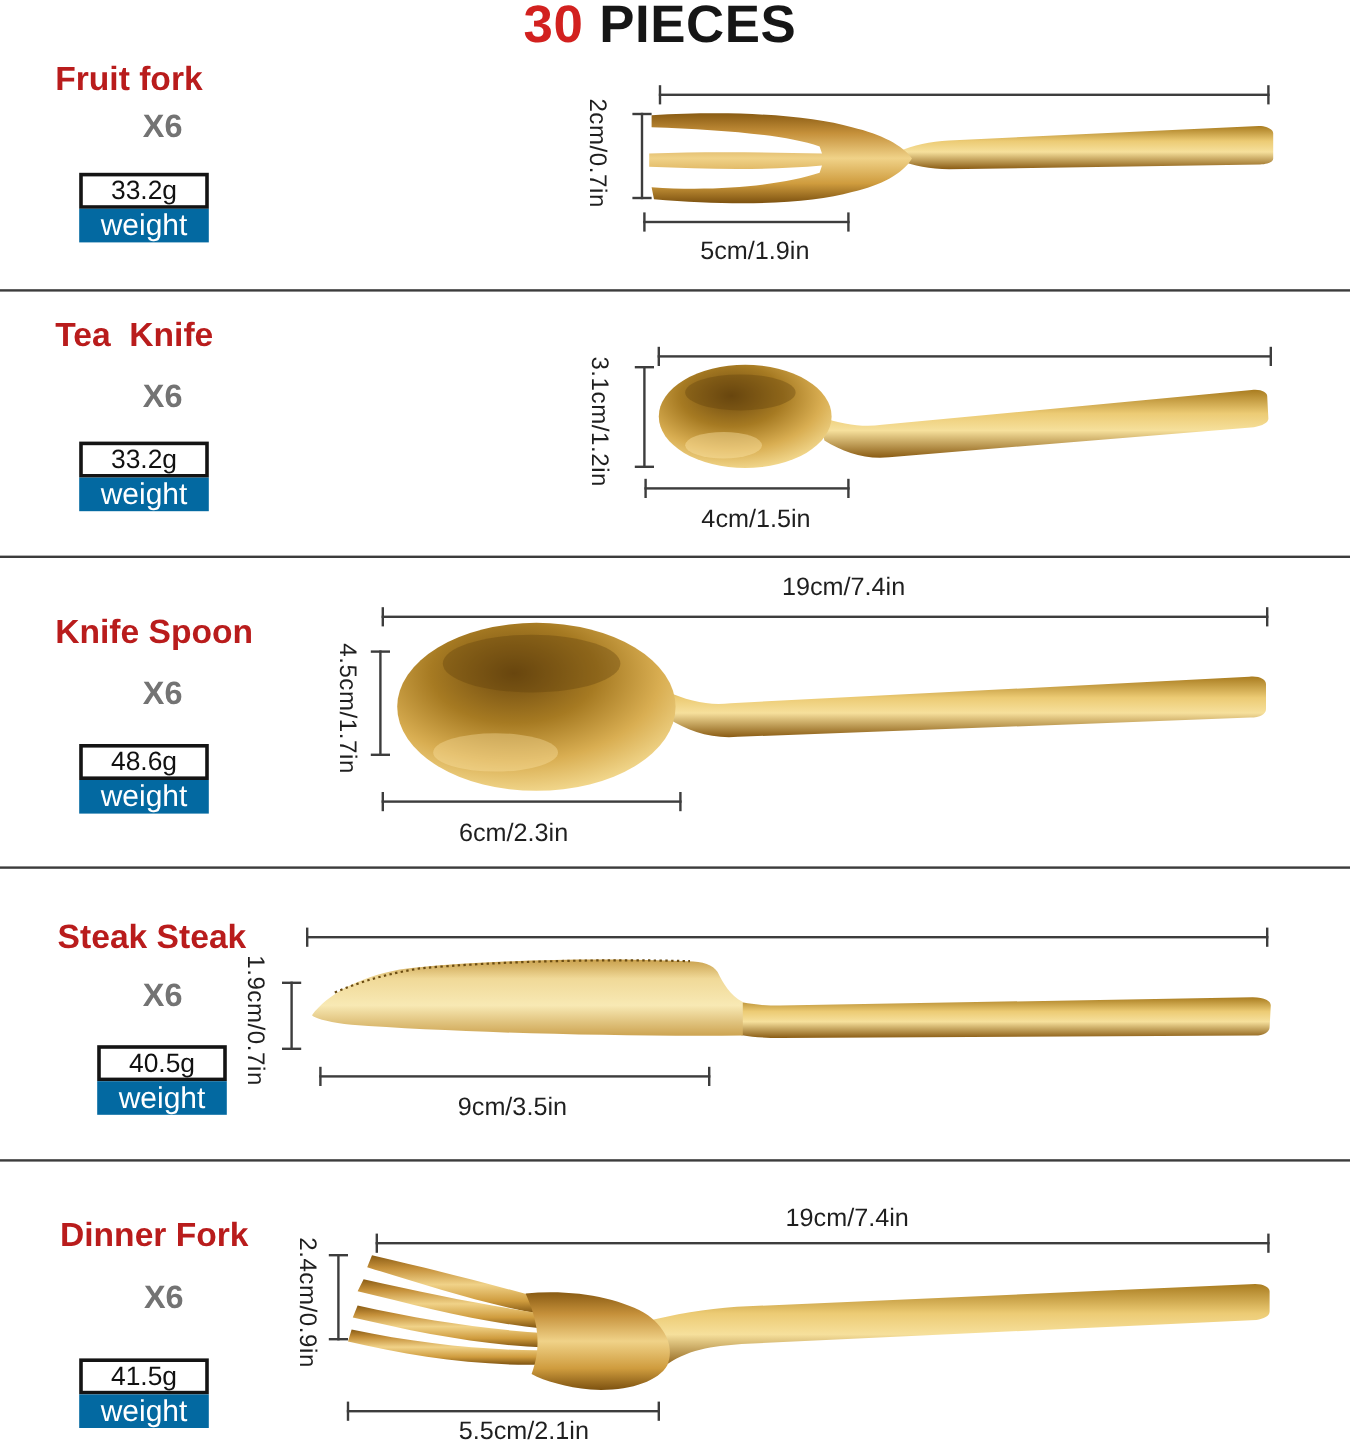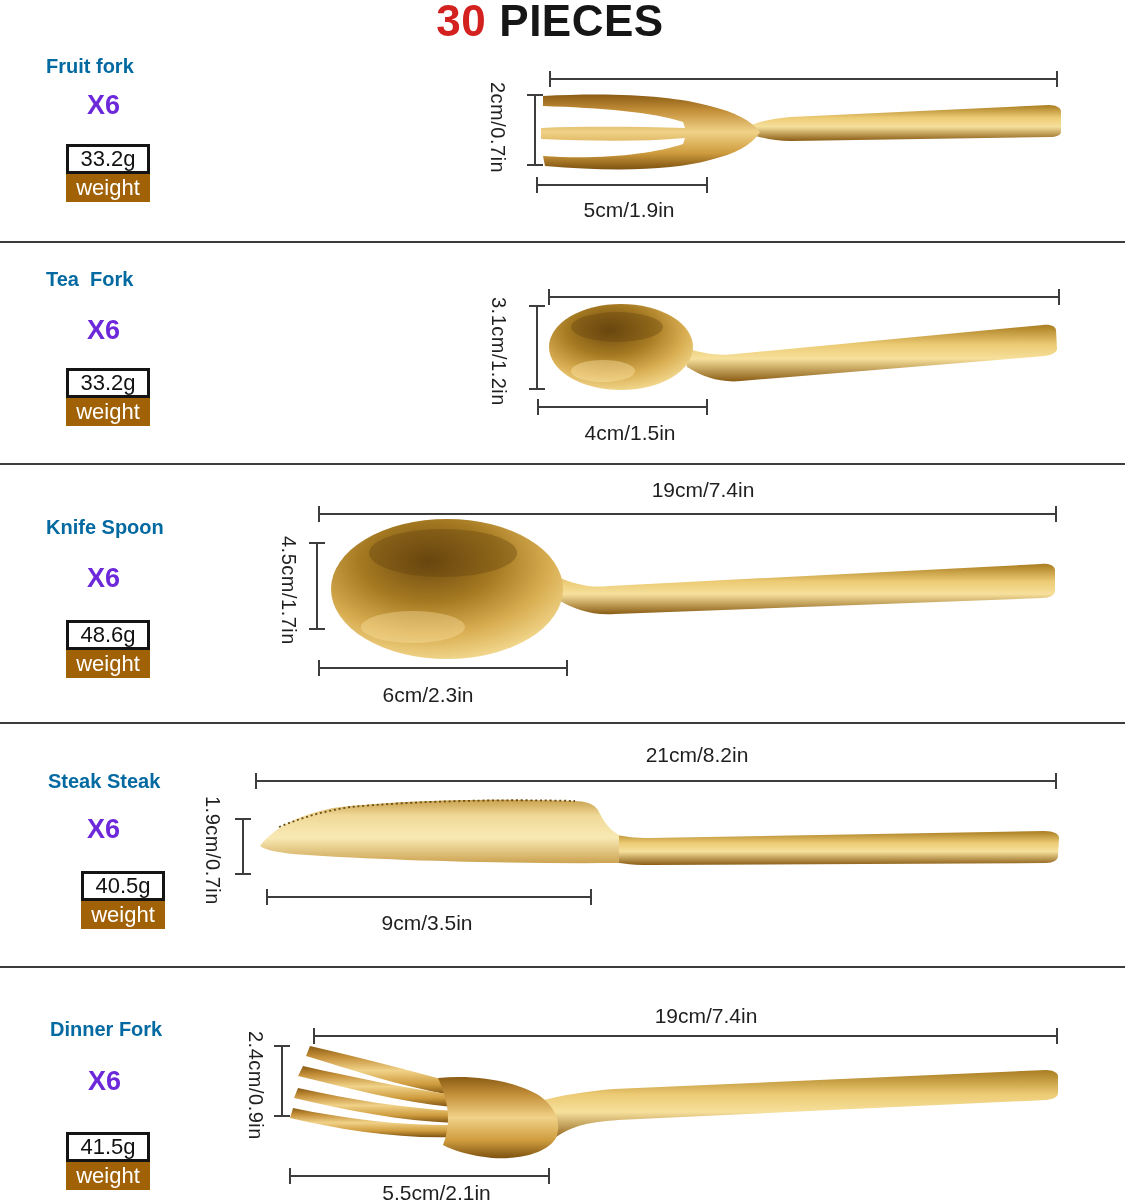--- a/index.html
+++ b/index.html
@@ -2,26 +2,26 @@
 <html><head>
 <meta charset="utf-8">
 <style>
   html,body{margin:0;padding:0;background:#fff;}
   .page{position:relative;width:1125px;height:1200px;background:#fff;overflow:hidden;
         font-family:"Liberation Sans",sans-serif;color:#1c1c1c;}
   .title{position:absolute;left:380px;top:-4px;width:340px;text-align:center;
          font-size:44px;font-weight:800;letter-spacing:.5px;color:#161616;white-space:nowrap;}
   .title .count{color:#d2211f;margin-right:13px;}
   .divider{position:absolute;left:0;right:0;height:2px;background:#3c3c3c;}
-  .item-name{position:absolute;font-size:20px;font-weight:700;color:#0369a1;white-space:pre;line-height:30px;}
-  .item-qty{position:absolute;font-size:27px;font-weight:700;color:#6d28d9;line-height:30px;}
-  .badge{position:absolute;width:84px;text-align:center;}
+  .item-name{position:absolute;font-size:28px;font-weight:700;color:#b91c1c;white-space:pre;line-height:30px;}
+  .item-qty{position:absolute;font-size:27px;font-weight:700;color:#737373;line-height:30px;margin-left:32px;}
+  .badge{position:absolute;width:108px;text-align:center;}
   .badge .val{display:block;border:3px solid #141414;background:#fff;color:#111;
               font-size:22px;line-height:24px;}
-  .badge .wl{display:block;background:#a16207;color:#fff;font-size:22px;line-height:28px;}
+  .badge .wl{display:block;background:#0369a1;color:#fff;font-size:25px;line-height:28px;}
   .dimh{position:absolute;height:16px;
         background:linear-gradient(#3d3d3d,#3d3d3d) center/100% 2px no-repeat;}
   .dimh::before,.dimh::after{content:"";position:absolute;top:0;width:2px;height:100%;background:#3d3d3d;}
   .dimh::before{left:0}.dimh::after{right:0}
   .dimv{position:absolute;width:16px;
         background:linear-gradient(#3d3d3d,#3d3d3d) center/2px 100% no-repeat;}
   .dimv::before,.dimv::after{content:"";position:absolute;left:0;width:100%;height:2px;background:#3d3d3d;}
   .dimv::before{top:0}.dimv::after{bottom:0}
   .dlabel{position:absolute;font-size:21px;color:#1f1f1f;text-align:center;line-height:25px;white-space:nowrap;}
   .vlabel{position:absolute;writing-mode:vertical-rl;font-size:20px;color:#1f1f1f;
@@ -77,21 +77,21 @@
   <div class="dimv" style="left:527px;top:94px;height:72px"></div>
   <svg style="left:535px;top:92px" width="533" height="80" viewBox="0 0 533 80">
     <path fill="url(#gGoldHandle)" d="M214,34 C226,29 240,26 256,25 L514,13 C521,13 526,16 526,19 L526,40 C526,43 521,45 515,45 L256,49 C240,49 226,46 215,42 Z"></path>
     <path fill="url(#gGold)" d="M8,4 C80,0 140,4 175,14 C200,20 217,29 225,40 C217,53 200,62 175,68 C140,78 80,80 10,74 L8,64 C65,68 118,62 148,52 L150,46 C105,50 55,49 6,47 L6,36 C55,34 105,35 150,36 L148,30 C118,20 65,16 8,14 Z"></path>
   </svg>
   <div class="dimh" style="left:536px;top:177px;width:172px"></div>
   <div class="dlabel" style="left:544px;top:197px;width:170px">5cm/1.9in</div>
 
   <div class="divider" style="top:241px"></div>
 
-  <div class="item-name" style="left:46px;top:264px">Tea  Fork</div>
+  <div class="item-name" style="left:46px;top:264px">Tea  Knife</div>
   <div class="item-qty" style="left:87px;top:315px">X6</div>
   <div class="badge" style="left:66px;top:368px">
     <span class="val">33.2g</span>
     <span class="wl">weight</span>
   </div>
   <div class="dimh" style="left:548px;top:289px;width:512px"></div>
   <div class="vlabel" style="left:486px;top:297px;height:100px">3.1cm/1.2in</div>
   <div class="dimv" style="left:529px;top:305px;height:85px"></div>
   <svg style="left:545px;top:297px" width="520" height="150" viewBox="0 0 520 150">
     <path fill="url(#gGoldHandle)" d="M138,50 C158,57 174,59 190,57 L498,28 C506,27 511,30 511,33 L512,52 C512,55 507,58 500,59 L196,84 C176,86 158,80 142,70 Z"></path>
@@ -124,21 +124,20 @@
   <div class="dlabel" style="left:343px;top:682px;width:170px">6cm/2.3in</div>
 
   <div class="divider" style="top:722px"></div>
 
   <div class="item-name" style="left:48px;top:766px">Steak Steak</div>
   <div class="item-qty" style="left:87px;top:814px">X6</div>
   <div class="badge" style="left:81px;top:871px">
     <span class="val">40.5g</span>
     <span class="wl">weight</span>
   </div>
-  <div class="dlabel" style="left:587px;top:742px;width:220px">21cm/8.2in</div>
   <div class="dimh" style="left:255px;top:773px;width:802px"></div>
   <div class="vlabel" style="left:200px;top:796px;height:100px">1.9cm/0.7in</div>
   <div class="dimv" style="left:235px;top:818px;height:57px"></div>
   <svg style="left:255px;top:793px" width="810" height="85" viewBox="0 0 810 85">
     <path fill="url(#gGoldHandle)" d="M352,40 C370,44 380,45 395,45 L789,38 C799,38 804,41 804,45 L803,63 C803,67 798,70 791,70 L395,72 C375,72 360,70 348,66 Z"></path>
     <path fill="url(#gBlade)" d="M5,53 C18,36 42,22 78,15 C140,7 240,5 318,8 C331,8 339,11 343,17 C348,27 353,36 364,42 L364,70 C250,71 120,67 38,61 C20,59 8,56 5,53 Z"></path>
     <path d="M24,34 C48,24 70,18 95,14 C160,8 250,6 320,8" fill="none" stroke="#6b4c12" stroke-width="1.8" stroke-dasharray="2 2.8"></path>
   </svg>
   <div class="dimh" style="left:266px;top:889px;width:326px"></div>
   <div class="dlabel" style="left:342px;top:910px;width:170px">9cm/3.5in</div>

